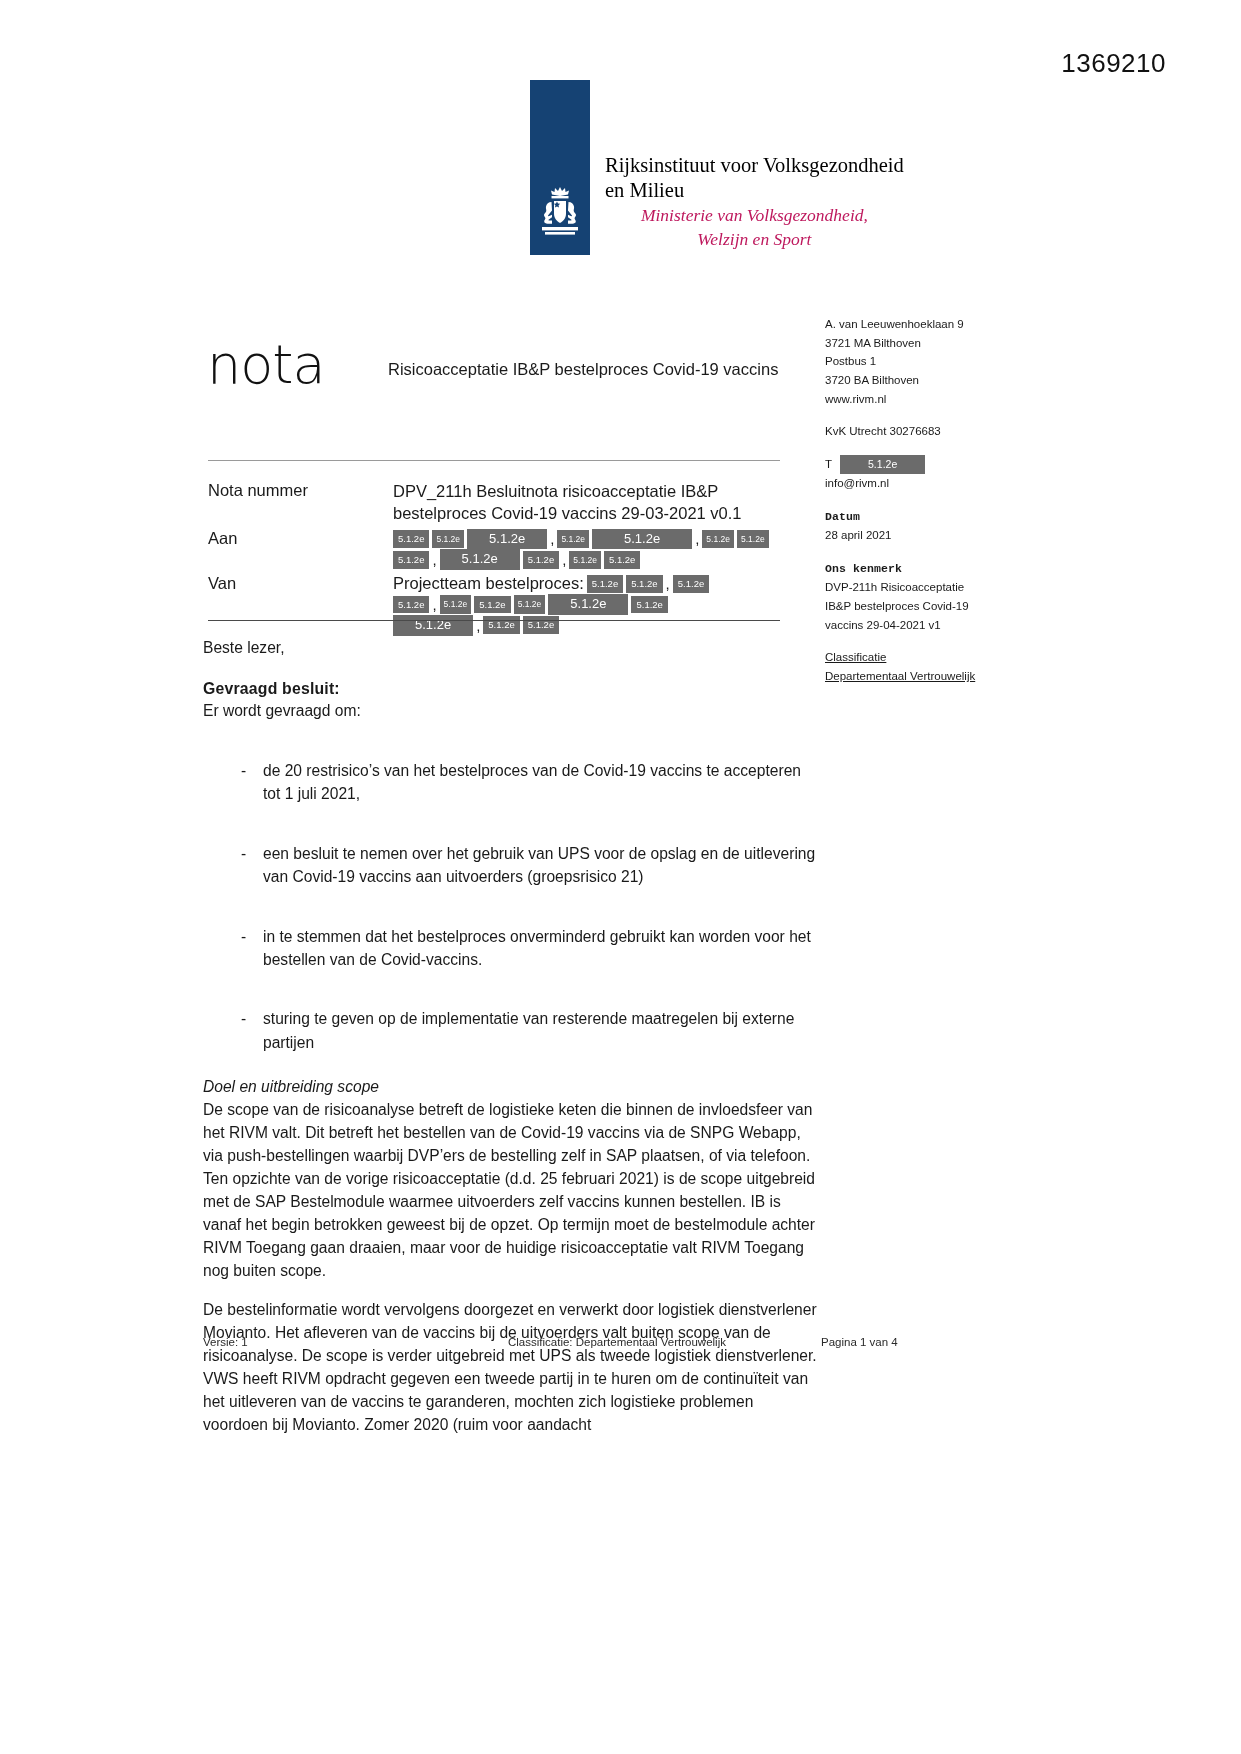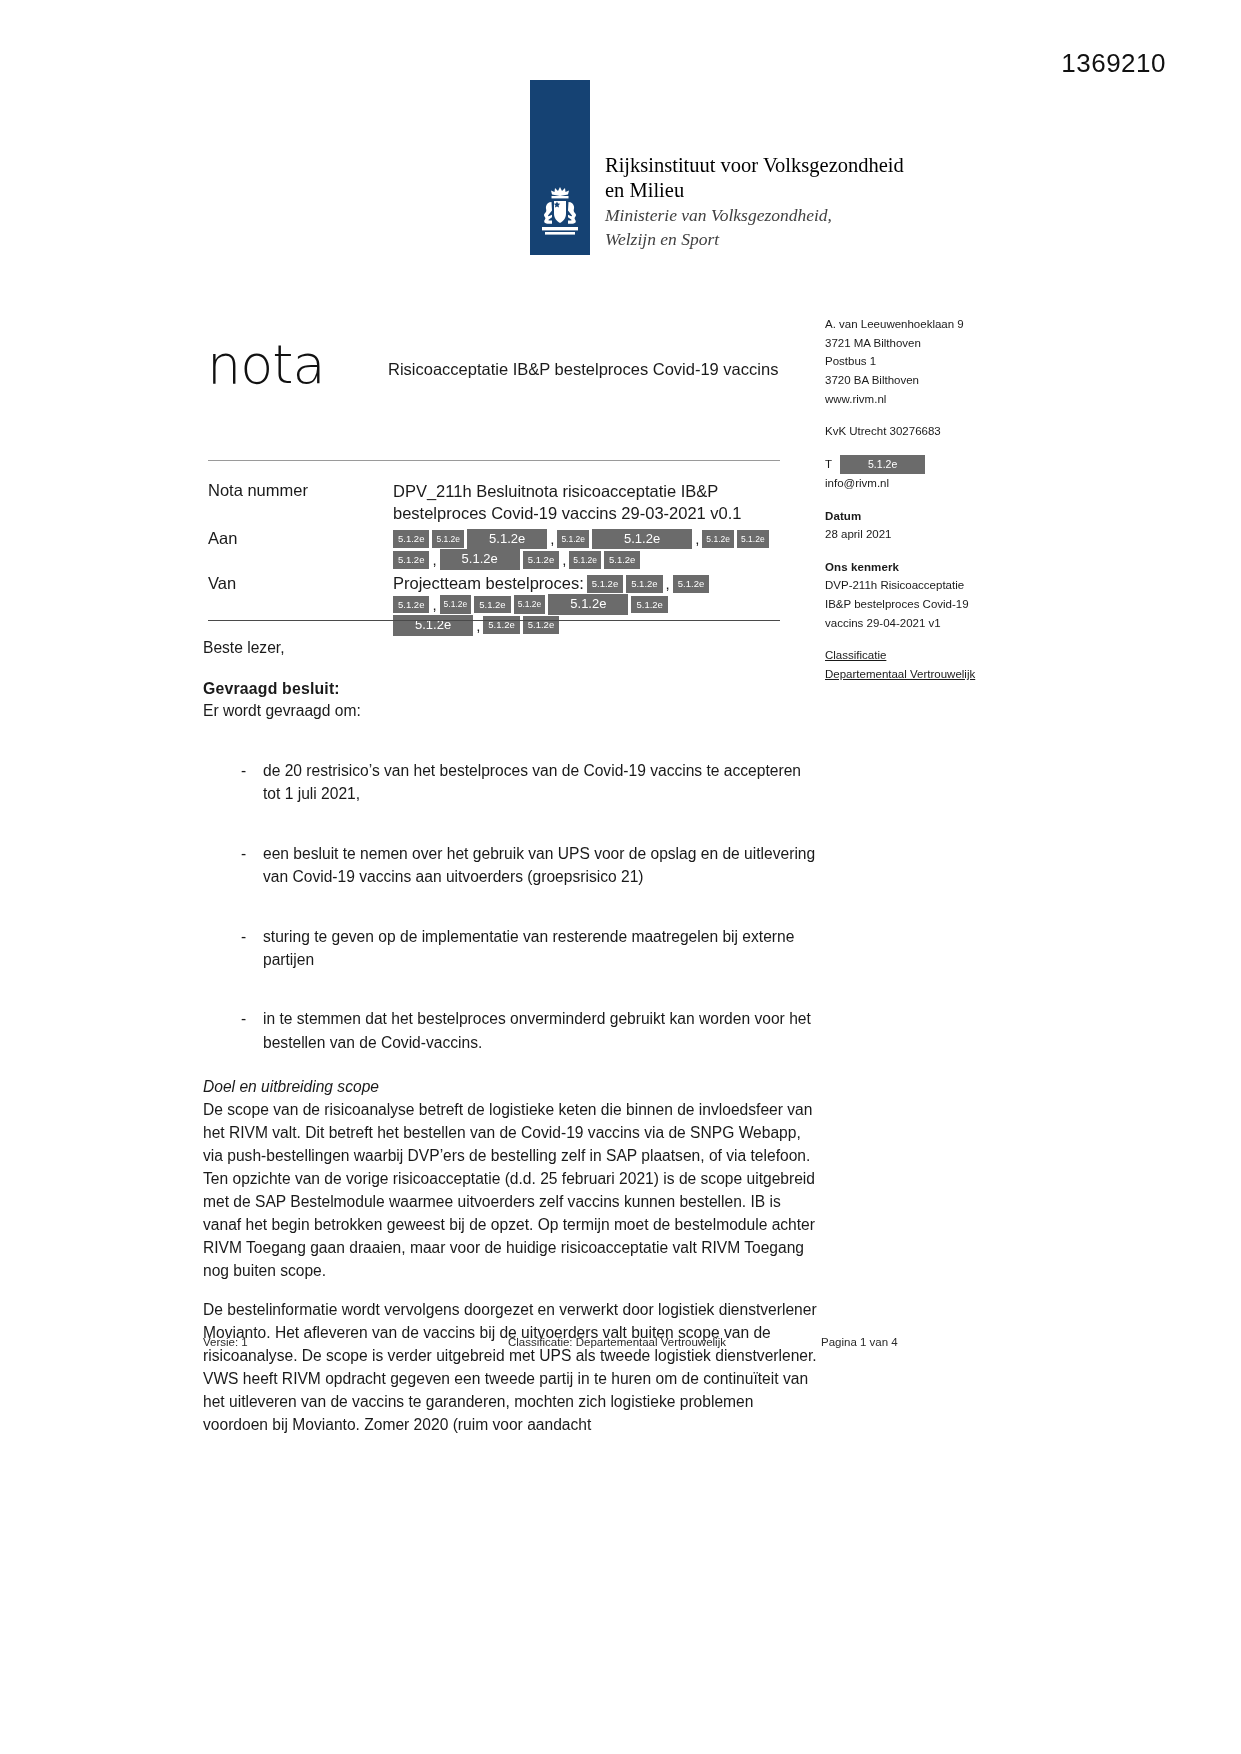--- a/index.html
+++ b/index.html
@@ -63,23 +63,24 @@
   .logo-text .l1 {
     font-family: "Liberation Serif", serif;
     font-size: 20.5px;
     color: #000;
     white-space: nowrap;
   }
   .logo-text .l2 {
     font-family: "Liberation Serif", serif;
     font-style: italic;
     font-size: 17.5px;
-    color: #404040;
+    color: #be185d;
     white-space: nowrap;
     margin-top: 2px;
+    text-align: center;
   }
 
   
   .nota-word {
     position: absolute;
     left: 207px;
     top: 333px;
     font-size: 54px;
     font-weight: 300;
     letter-spacing: -1px;
@@ -103,20 +104,21 @@
     width: 230px;
     font-size: 11.5px;
     line-height: 1.62;
     color: #1a1a1a;
   }
   .right-col .grp { margin-bottom: 14px; }
   .right-col .grp.tight { margin-bottom: 0; text-decoration: underline; }
   .right-col b {
     font-weight: bold;
     letter-spacing: 0.1px;
+    font-family: Liberation Mono, monospace;
   }
   .right-col .row-t {
     display: flex;
     align-items: center;
     gap: 8px;
     margin-top: 2px;
   }
 
   
   .redact {
@@ -393,22 +395,22 @@
   <div class="hr-bot"></div>
 
   <div class="body">
     <p>Beste lezer,</p>
     <div class="spacer-sm"></div>
     <p class="h-bold">Gevraagd besluit:</p>
     <p>Er wordt gevraagd om:</p>
     <ul class="dashes">
       <li>de 20 restrisico’s van het bestelproces van de Covid-19 vaccins te accepteren tot 1 juli 2021,</li>
       <li>een besluit te nemen over het gebruik van UPS voor de opslag en de uitlevering van Covid-19 vaccins aan uitvoerders (groepsrisico 21)</li>
+      <li>in te stemmen dat het bestelproces onverminderd gebruikt kan worden voor het bestellen van de Covid-vaccins.</li>
       <li>sturing te geven op de implementatie van resterende maatregelen bij externe partijen</li>
-      <li>in te stemmen dat het bestelproces onverminderd gebruikt kan worden voor het bestellen van de Covid-vaccins.</li>
     </ul>
     <div class="spacer-md"></div>
     <p class="h-italic">Doel en uitbreiding scope</p>
     <p class="para">De scope van de risicoanalyse betreft de logistieke keten die binnen de invloedsfeer van het RIVM valt. Dit betreft het bestellen van de Covid-19 vaccins via de SNPG Webapp, via push-bestellingen waarbij DVP’ers de bestelling zelf in SAP plaatsen, of via telefoon. Ten opzichte van de vorige risicoacceptatie (d.d. 25 februari 2021) is de scope uitgebreid met de SAP Bestelmodule waarmee uitvoerders zelf vaccins kunnen bestellen. IB is vanaf het begin betrokken geweest bij de opzet. Op termijn moet de bestelmodule achter RIVM Toegang gaan draaien, maar voor de huidige risicoacceptatie valt RIVM Toegang nog buiten scope.</p>
     <div class="spacer-sm"></div>
     <p class="para">De bestelinformatie wordt vervolgens doorgezet en verwerkt door logistiek dienstverlener Movianto. Het afleveren van de vaccins bij de uitvoerders valt buiten scope van de risicoanalyse. De scope is verder uitgebreid met UPS als tweede logistiek dienstverlener. VWS heeft RIVM opdracht gegeven een tweede partij in te huren om de continuïteit van het uitleveren van de vaccins te garanderen, mochten zich logistieke problemen voordoen bij Movianto. Zomer 2020 (ruim voor aandacht</p>
   </div>
 
   <div class="footer">
     <div class="f-left">Versie: 1</div>

